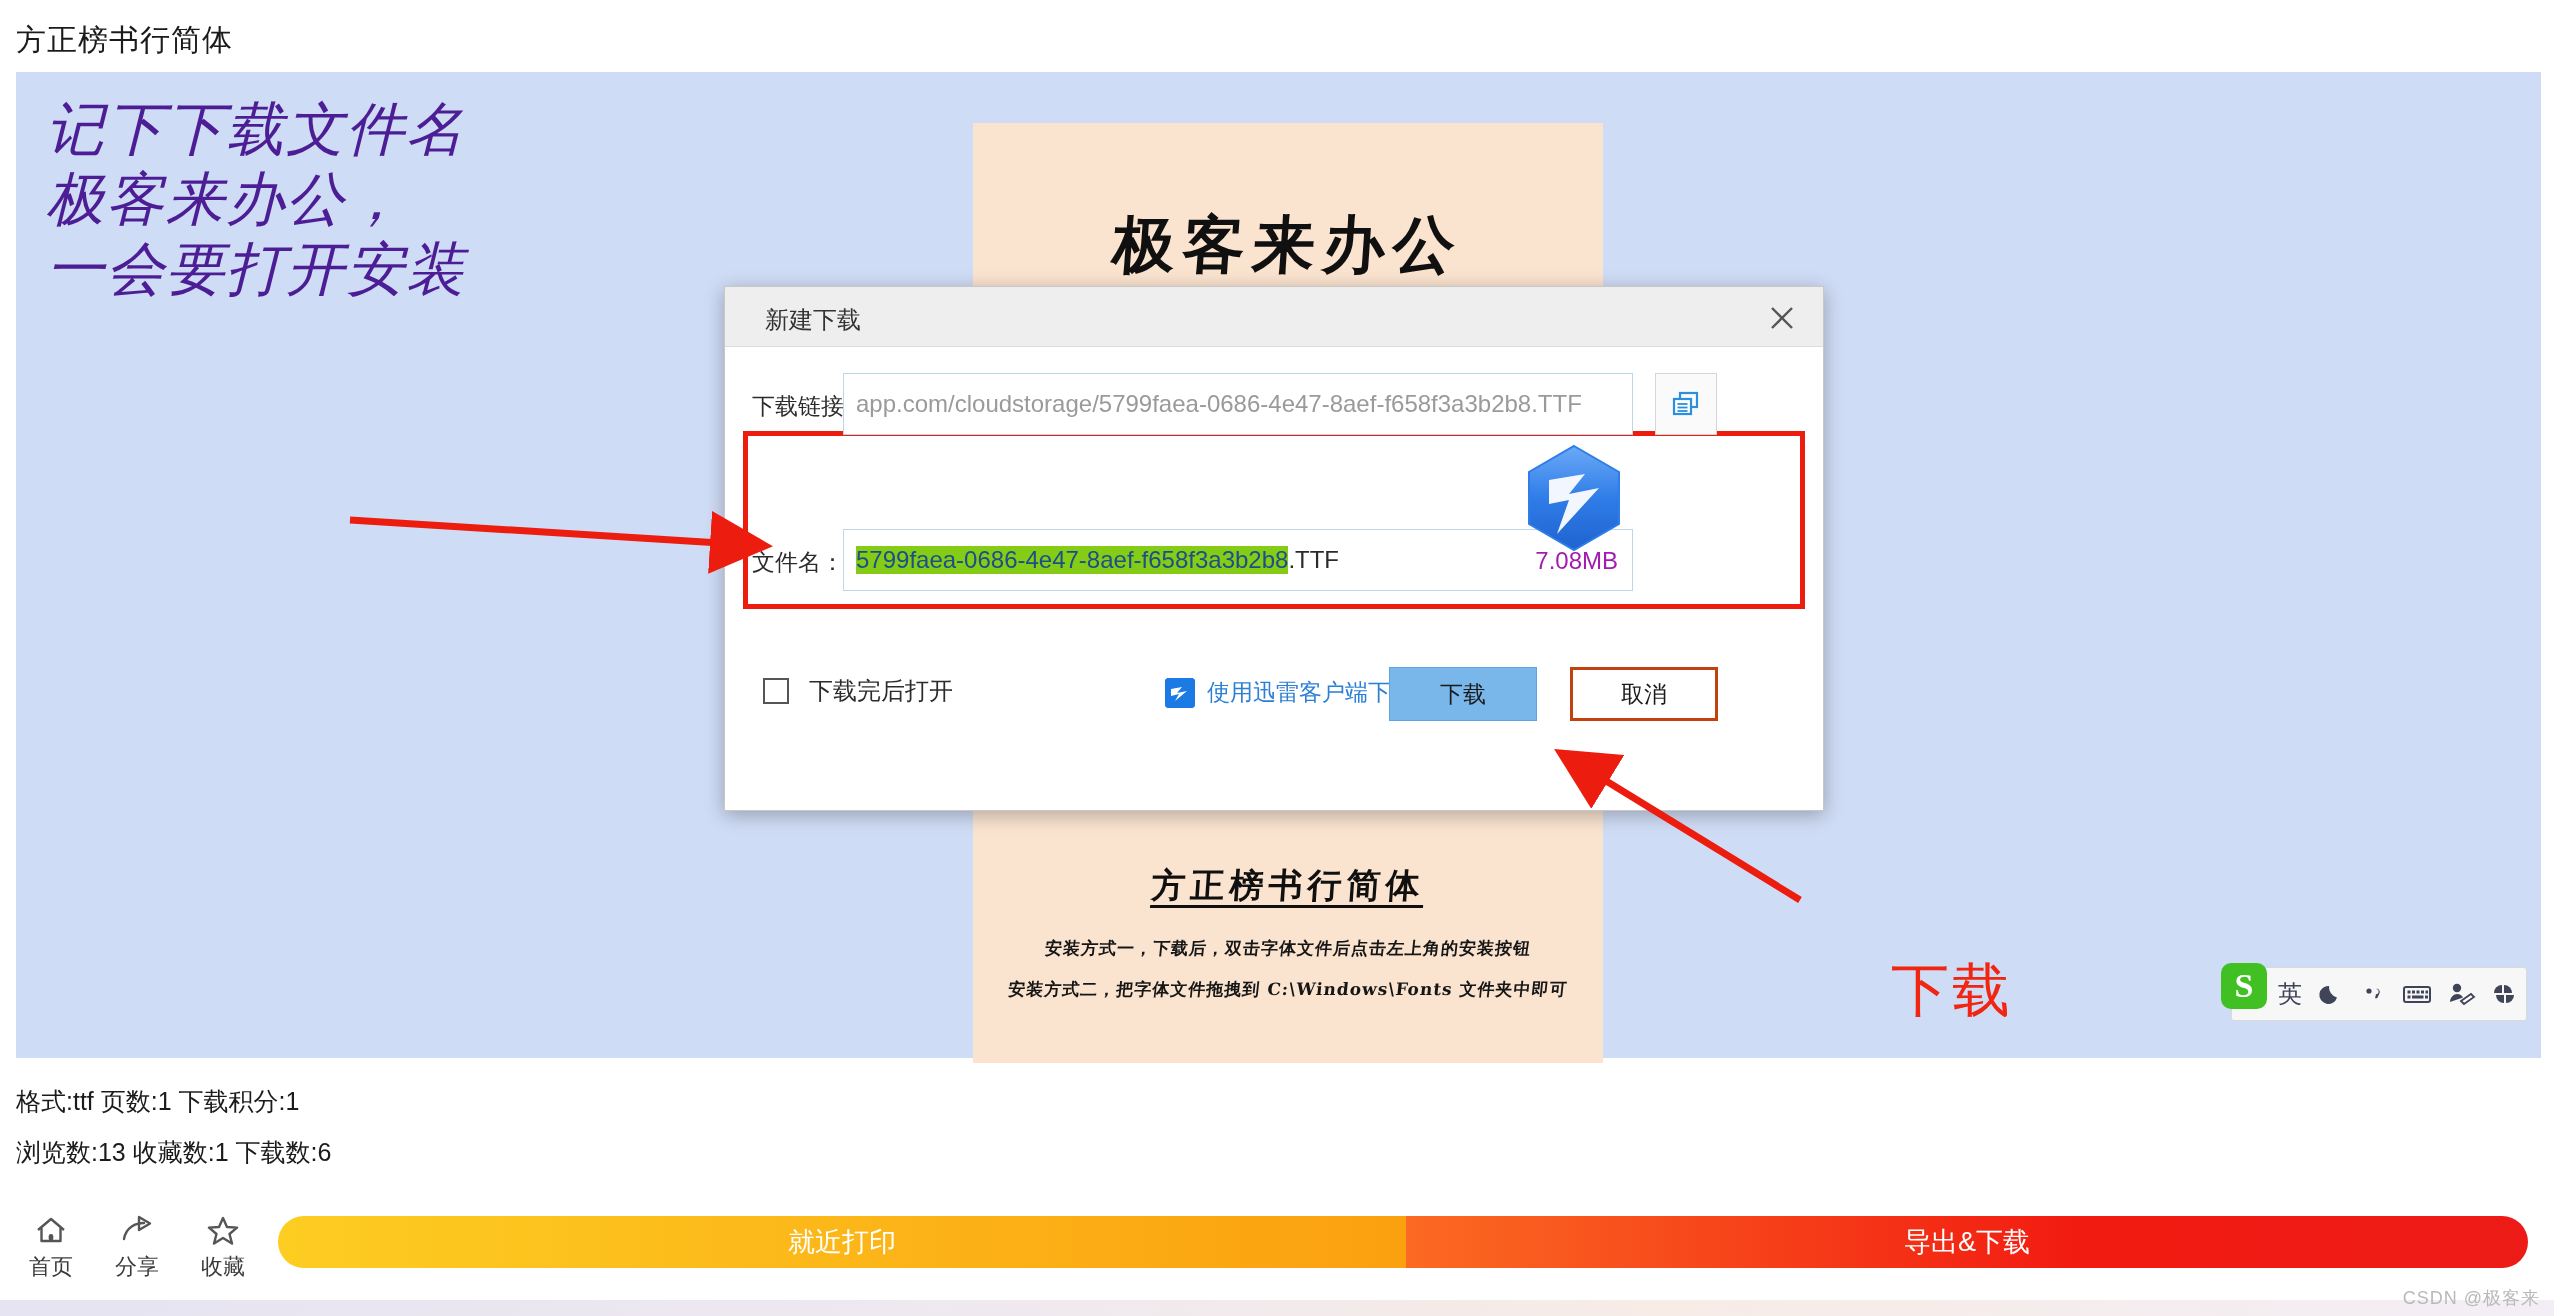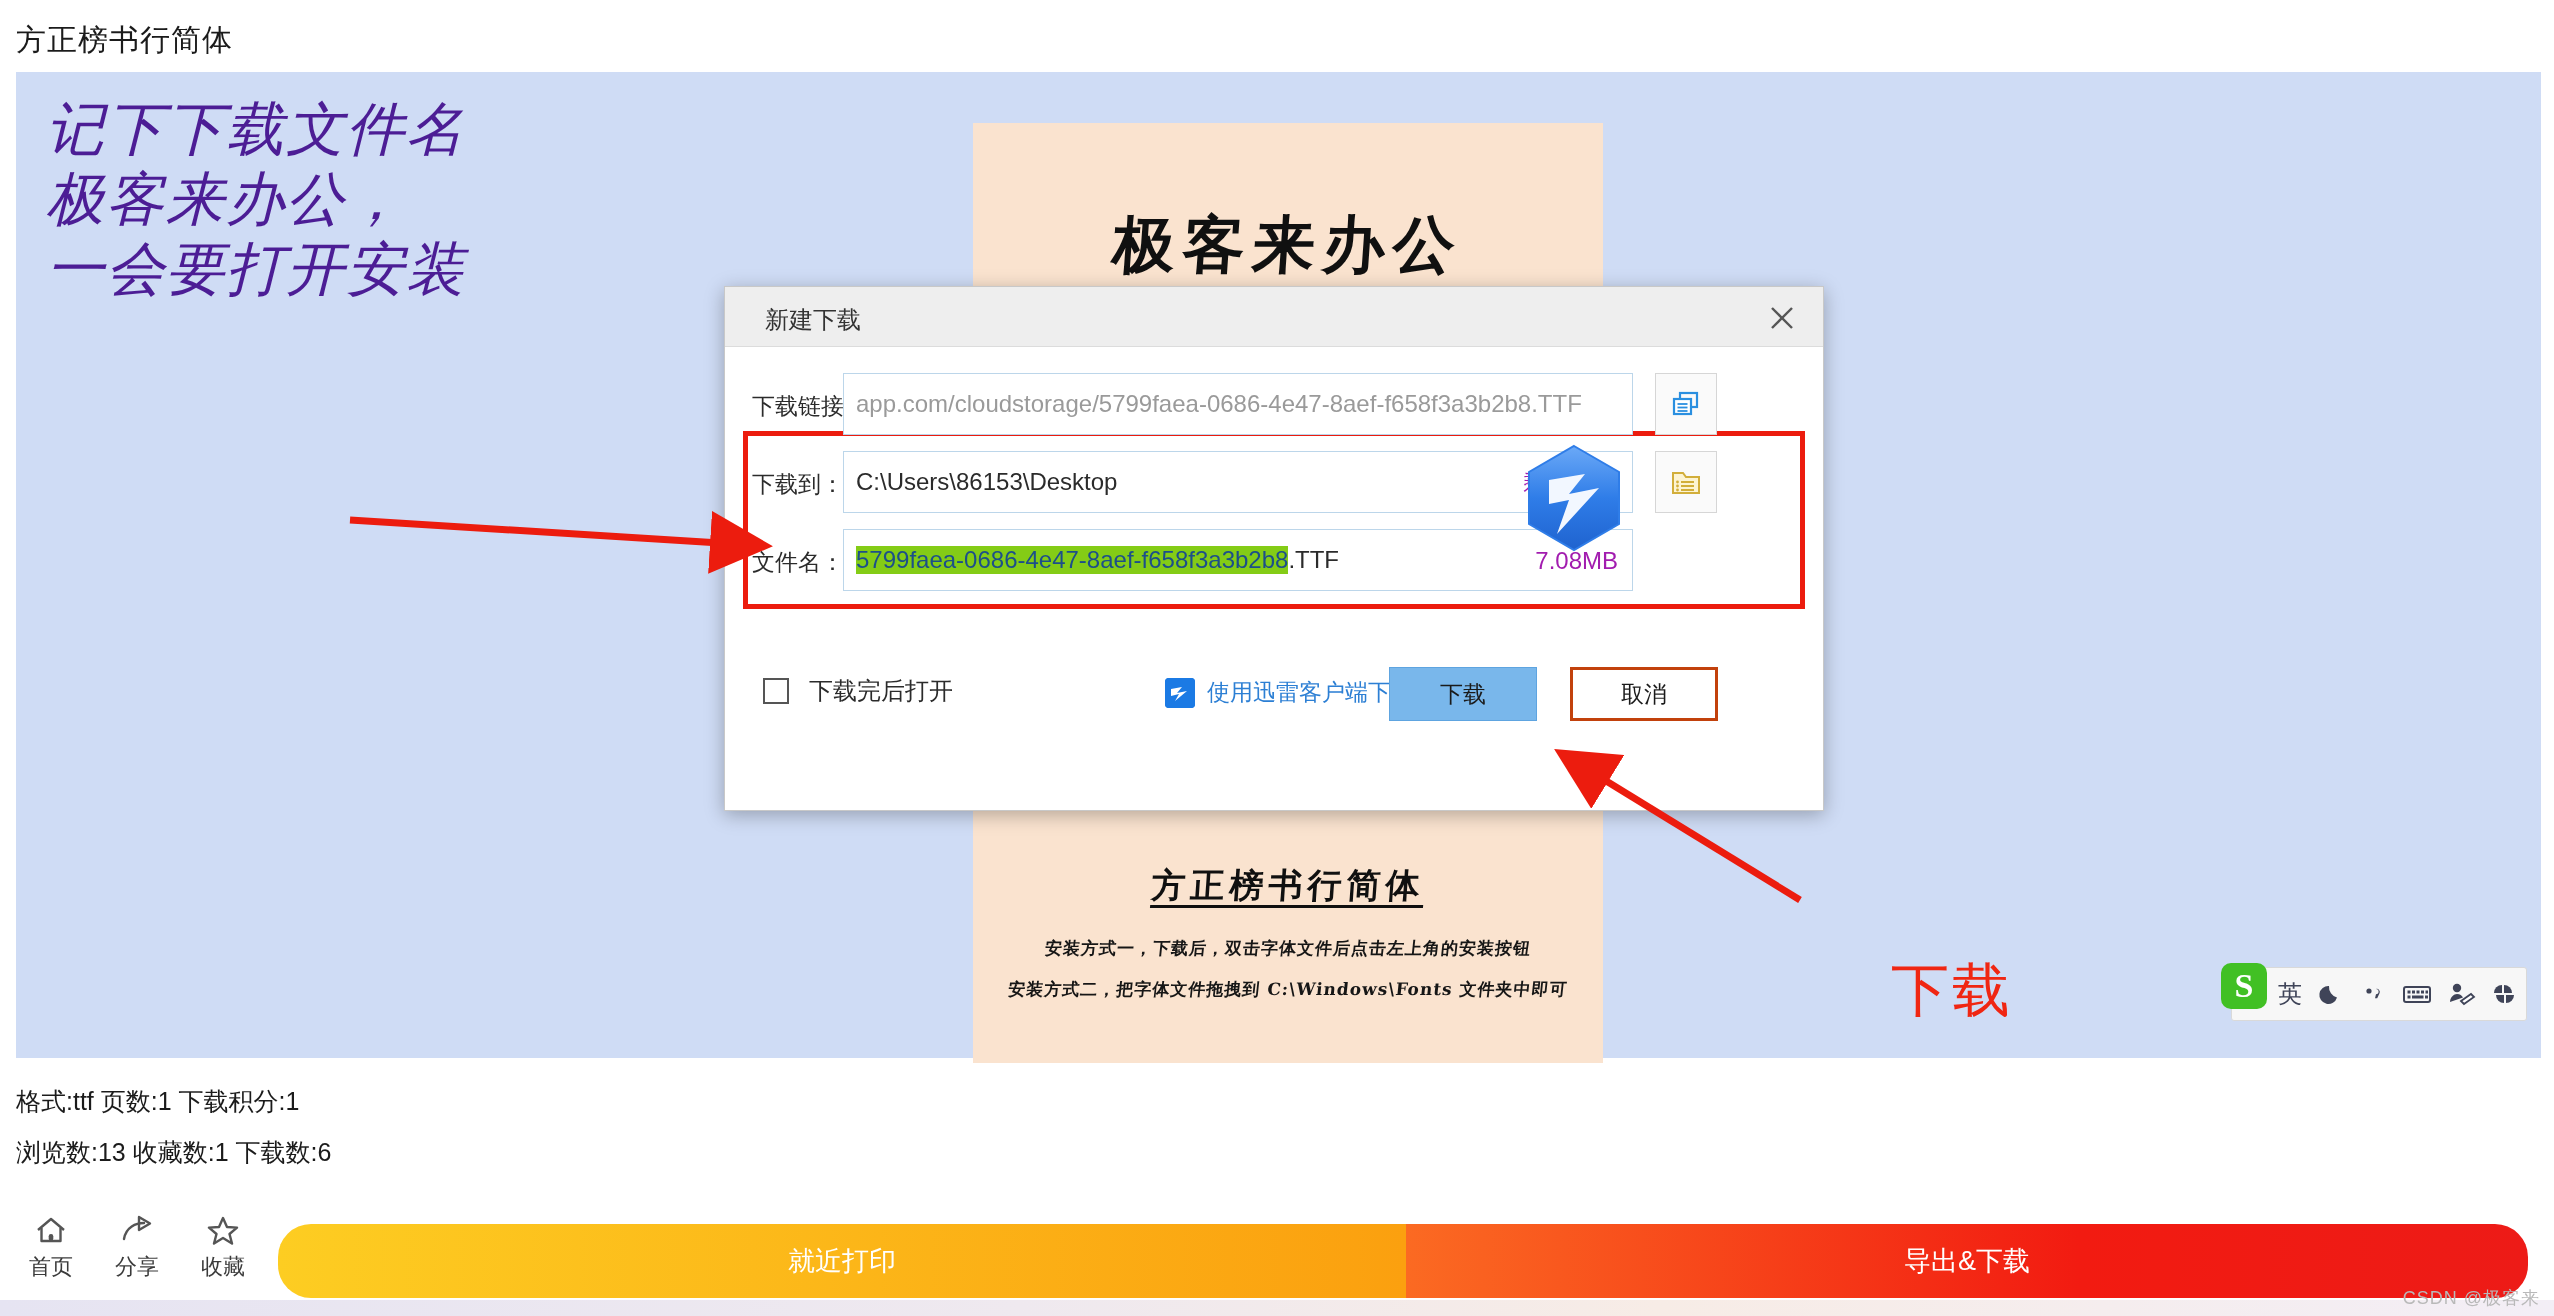--- a/index.html
+++ b/index.html
@@ -237,22 +237,22 @@
     display: flex; align-items: center;
   }
   .bb-item {
     width: 86px;
     display: flex; flex-direction: column; align-items: center; gap: 3px;
     cursor: pointer;
     color: #555;
   }
   .bb-item .lbl { font-size: 22px; color: #3b3b3b; }
   .bb-actions {
-    position: absolute; left: 278px; top: 22px;
-    width: 2250px; height: 74px;
+    position: absolute; left: 278px; top: 14px;
+    width: 2250px; height: 52px;
     display: flex;
     border-radius: 33px;
     overflow: hidden;
   }
   .bb-print {
     flex: 0 0 1128px;
     background: linear-gradient(90deg,#fdcd22 0%,#fba00f 100%);
     display: flex; align-items: center; justify-content: center;
     color: #fff; font-size: 27px;
     cursor: pointer;
@@ -351,38 +351,20 @@
           <svg width="34" height="34" viewBox="0 0 34 34">
             <rect x="11" y="6" width="17" height="14" fill="none" stroke="#2a8fe0" stroke-width="2.2"></rect>
             <rect x="5" y="12" width="17" height="15" fill="#fff" stroke="#2a8fe0" stroke-width="2.2"></rect>
             <line x1="8.5" y1="17" x2="18.5" y2="17" stroke="#2a8fe0" stroke-width="1.8"></line>
             <line x1="8.5" y1="20.5" x2="18.5" y2="20.5" stroke="#2a8fe0" stroke-width="1.8"></line>
             <line x1="8.5" y1="24" x2="18.5" y2="24" stroke="#2a8fe0" stroke-width="1.8"></line>
           </svg>
         </div>
       </div>
 
-      <div class="row row-path">
-        <div class="row-label">下载到：</div>
-        <div class="row-input">
-          <span class="val">C:\Users\86153\Desktop</span>
-          <span class="row-right">剩：49.5</span>
-        </div>
-        <div class="row-btn">
-          <svg width="34" height="34" viewBox="0 0 34 34">
-            <path d="M4 8 h10 l3 4 h13 v16 H4 Z" fill="#fdf4d2" stroke="#d2ae3a" stroke-width="2"></path>
-            <line x1="12" y1="17" x2="25" y2="17" stroke="#d2ae3a" stroke-width="2"></line>
-            <line x1="12" y1="21" x2="25" y2="21" stroke="#d2ae3a" stroke-width="2"></line>
-            <line x1="12" y1="25" x2="25" y2="25" stroke="#d2ae3a" stroke-width="2"></line>
-            <circle cx="8.5" cy="17" r="1.4" fill="#d2ae3a"></circle>
-            <circle cx="8.5" cy="21" r="1.4" fill="#d2ae3a"></circle>
-            <circle cx="8.5" cy="25" r="1.4" fill="#d2ae3a"></circle>
-          </svg>
-        </div>
-      </div>
 
       <div class="row row-name">
         <div class="row-label">文件名：</div>
         <div class="row-input">
           <span class="val sel">5799faea-0686-4e47-8aef-f658f3a3b2b8</span>
             <span class="val">.TTF</span>
           <span class="row-right">7.08MB</span>
         </div>
       </div>
 

